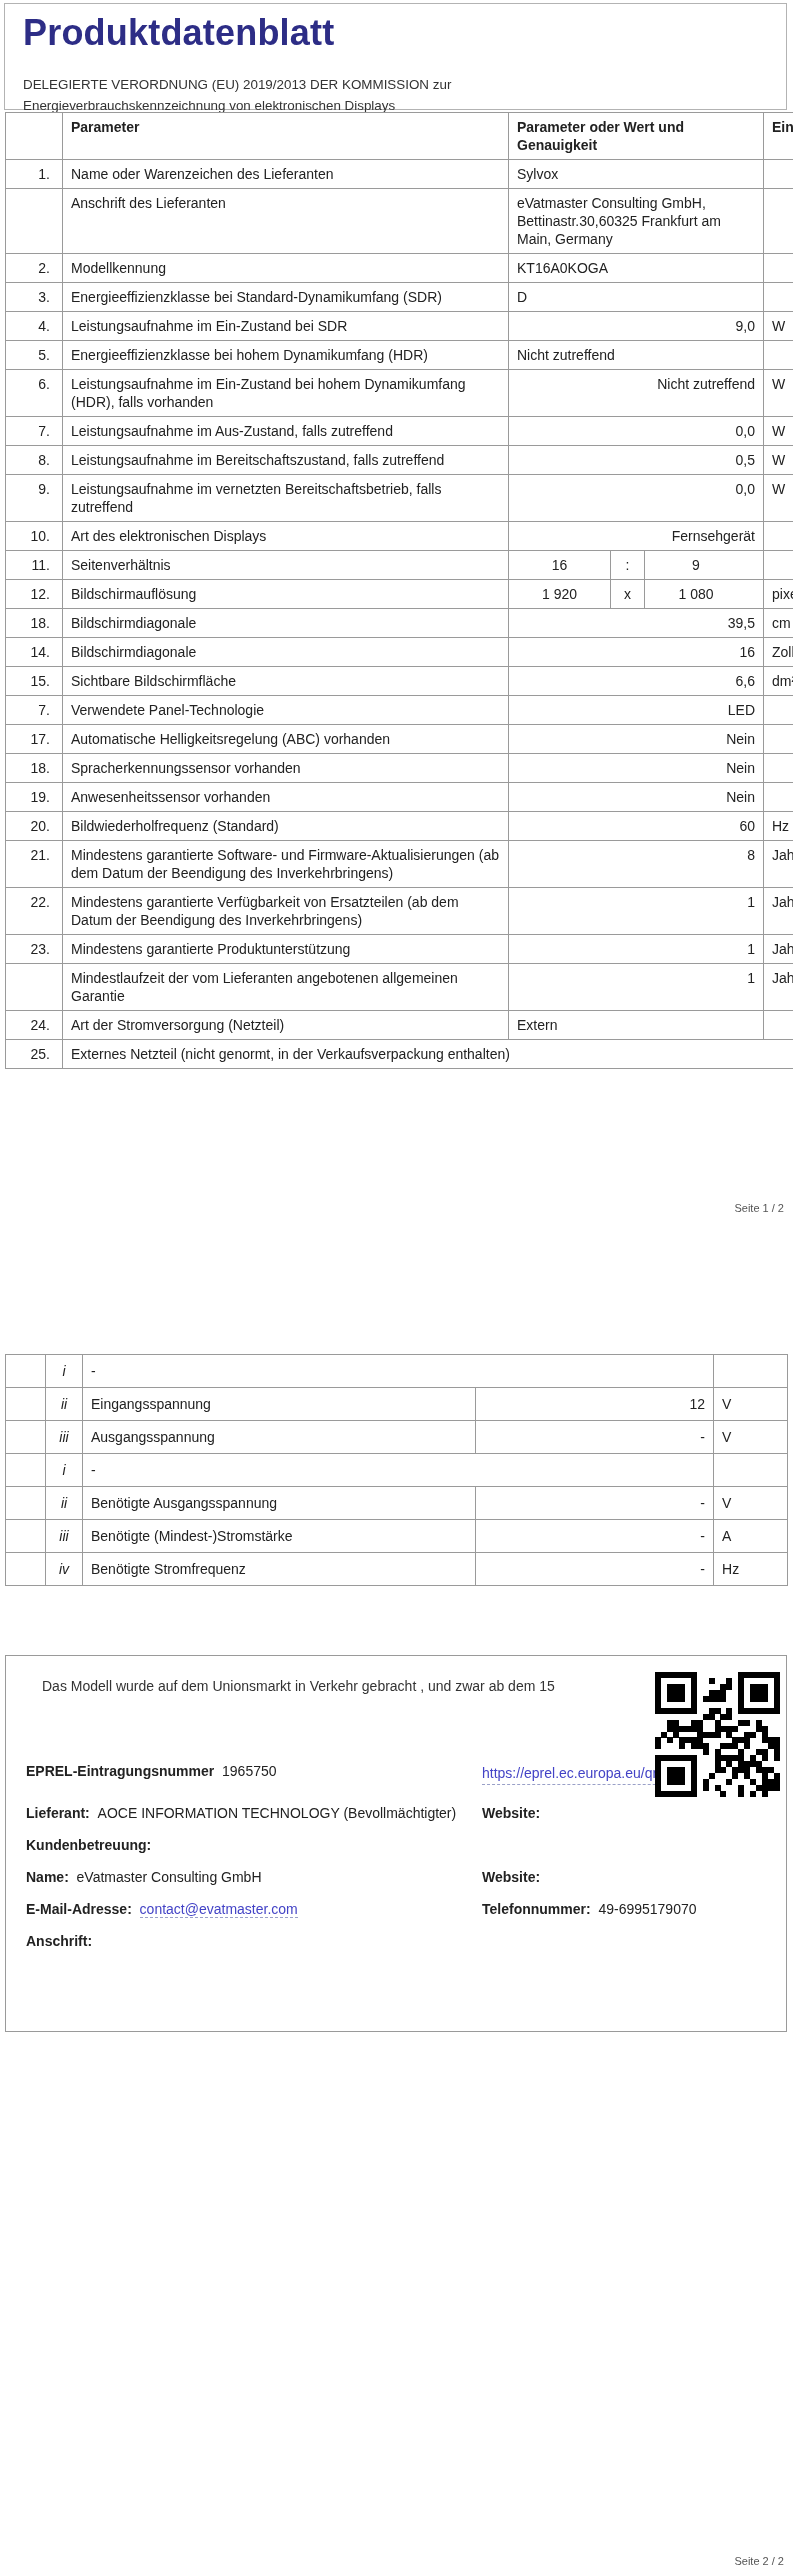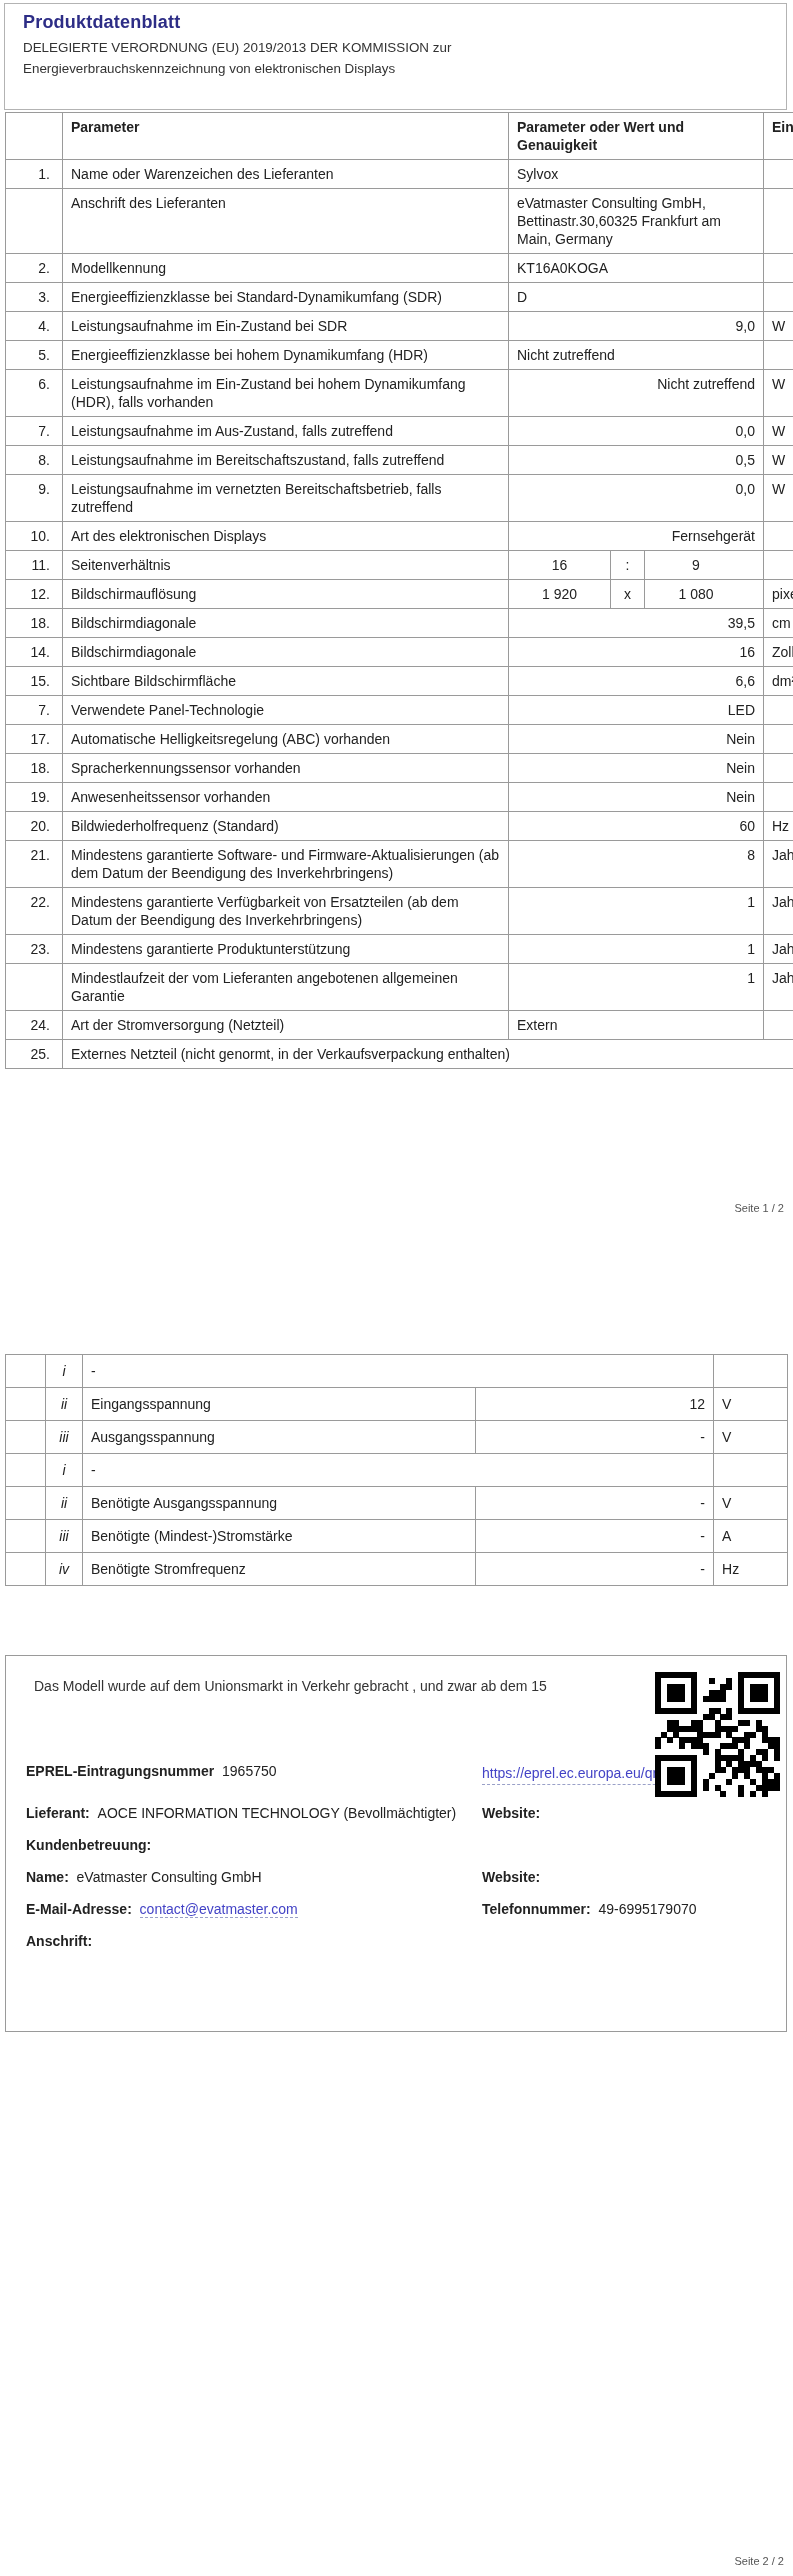--- a/index.html
+++ b/index.html
@@ -1,21 +1,21 @@
 <!DOCTYPE html>
 <html style="--title-color: #2d2d86; --link-color: #4343c6;"><head>
 <meta charset="utf-8">
 <style>
   html,body{margin:0;padding:0;background:#ffffff;}
   body{font-family:"Liberation Sans",sans-serif;color:#222;}
   .sheet{position:relative;width:794px;height:2576px;background:#fff;overflow:hidden;}
 
   
   .title-box{position:absolute;left:4px;top:3px;width:783px;height:107px;border:1px solid #b3b3b3;box-sizing:border-box;padding:6px 18px;}
-  .title-box h1{margin:2px 0 4px 0;font-size:18px;font-weight:bold;color:var(--title-color,#2d2d86);letter-spacing:0.2px;}
+  .title-box h1{margin:2px 0 20px 0;font-size:36px;font-weight:bold;color:var(--title-color,#2d2d86);letter-spacing:0.2px;}
   .title-box .sub{margin:0;font-size:13.4px;line-height:21px;color:#333;}
 
   
   table.fiche{position:absolute;left:5px;width:782px;border-collapse:collapse;table-layout:fixed;font-size:14px;}
   table.t1{top:112px;}
   table.t2{top:1354px;}
   table.fiche td,table.fiche th{border:1px solid #9a9a9a;vertical-align:top;padding:5px 8px;line-height:18px;word-wrap:break-word;}
   table.t2 td{padding:7px 8px;}
   th{font-weight:bold;text-align:left;}
   .c-num{text-align:right;padding-right:12px !important;}
@@ -29,21 +29,21 @@
   .vp0{width:101px;}
   .vp1{width:35px;border-left:1px solid #9a9a9a;border-right:1px solid #9a9a9a;}
   .vp2{width:102px;}
 
   .pagefoot{position:absolute;right:10px;font-size:11px;color:#555;}
   .pf1{top:1202px;}
   .pf2{top:2555px;text-align:center;}
 
   
   .info-box{position:absolute;left:5px;top:1655px;width:782px;height:377px;border:1px solid #9a9a9a;box-sizing:border-box;padding:0 20px;font-size:14px;color:#222;}
-  .intro{margin:22px 0 0 8px;max-width:623px;white-space:nowrap;overflow:hidden;color:#333;}
+  .intro{margin:22px 0 0 16px;max-width:623px;white-space:nowrap;overflow:hidden;color:#333;}
   .info-row{display:flex;align-items:flex-start;}
   .info-left{width:456px;padding-right:10px;box-sizing:border-box;}
   .info-right{flex:1;}
   .lbl{font-weight:bold;}
   .val{font-weight:normal;}
   .mt-eprel{margin-top:69px;}
   .mt-a{margin-top:20px;}
   .solo{margin:16px 0 0 0;}
   .solo-tight{margin:4px 0 0 0;}
   a.link{color:var(--link-color,#4343c6);text-decoration:none;border-bottom:1px dashed #9aa0c8;cursor:pointer;}

